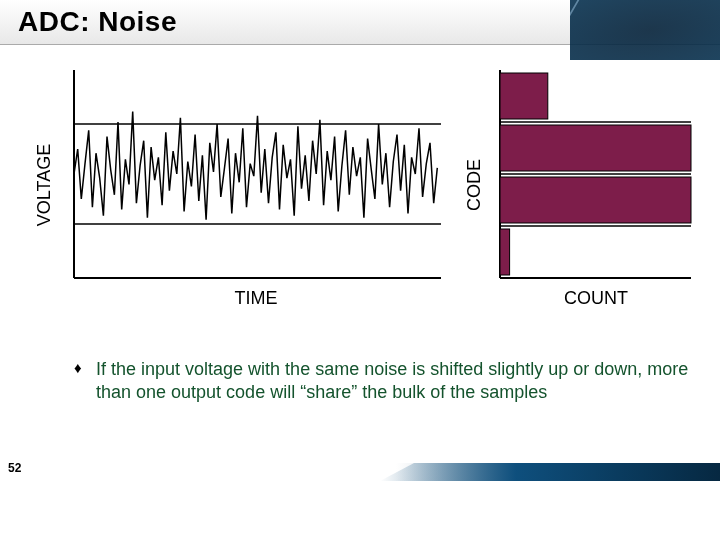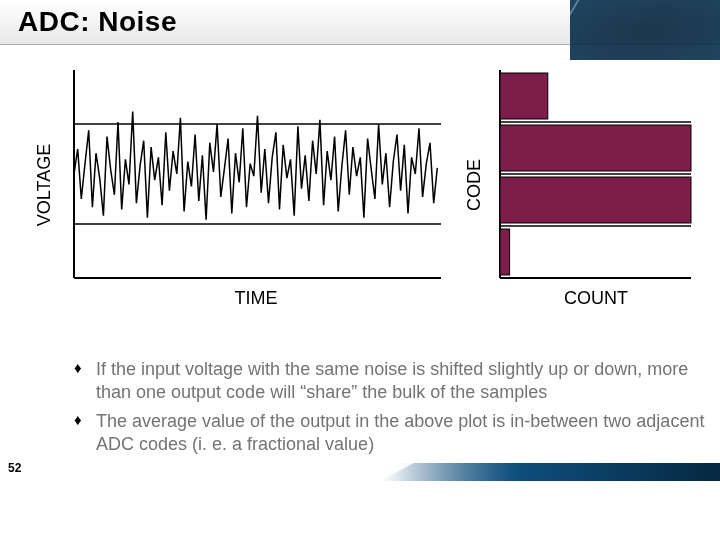--- a/index.html
+++ b/index.html
@@ -4,21 +4,21 @@
 <style>
   html,body{margin:0;padding:0;width:720px;height:540px;font-family:Arial,Helvetica,sans-serif;overflow:hidden;background:#fff}
   .slide{position:relative;width:720px;height:481px}
   .title-bar{position:absolute;left:0;top:0;width:720px;height:44px;background:linear-gradient(to bottom,#ffffff 0%,#e8e8e8 100%);border-bottom:1px solid #aaa}
   .title{position:absolute;left:18px;top:6px;font-size:28px;font-weight:900;color:#000;letter-spacing:0.5px}
   .corner{position:absolute;right:0;top:0;width:150px;height:60px;overflow:hidden}
   .corner .c1{position:absolute;right:-60px;top:-30px;width:260px;height:120px;background:radial-gradient(ellipse at center,#05223a 0%,#083a5c 100%);transform:skewX(-30deg);opacity:.9}
   .corner .c2{position:absolute;right:-20px;top:-10px;width:180px;height:90px;border:2px solid rgba(160,200,230,.5);transform:skewX(-30deg)}
   .plots{position:absolute;left:36px;top:60px;width:660px;height:250px}
   svg{display:block}
-  .bullets{position:absolute;left:34px;top:340px;width:640px;font-size:18px;color:#737373;line-height:1.28}
+  .bullets{position:absolute;left:34px;top:340px;width:640px;font-size:18px;color:#14532d;line-height:1.28}
   .bullets li{margin-bottom:6px;list-style:none;position:relative;padding-left:22px}
   .bullets li::before{content:"\2666";position:absolute;left:0;top:0;font-size:15px;color:#000}
   .page-num{position:absolute;left:8px;bottom:6px;font-size:12px;font-weight:700;color:#000000}
   .footer{position:absolute;left:0;bottom:0;width:720px;height:18px;background:linear-gradient(to right,#fff 0%,#fff 55%,#0a3a5d 100%)}
   .footer::after{content:"";position:absolute;right:0;bottom:0;width:340px;height:18px;background:linear-gradient(to right,rgba(255,255,255,0) 0%,#0e4f7d 40%,#062841 100%);clip-path:polygon(10% 0,100% 0,100% 100%,0 100%)}
 </style>
 </head>
 <body>
 
 <div class="slide">
@@ -64,19 +64,18 @@
           <line x1="34" y1="62" x2="225" y2="62" stroke="#000" stroke-width="1.5"></line>
           <line x1="34" y1="114" x2="225" y2="114" stroke="#000" stroke-width="1.5"></line>
           <line x1="34" y1="166" x2="225" y2="166" stroke="#000" stroke-width="1.5"></line>
         </g>
     </svg>
 
   </div>
 
   <ul class="bullets">
     <li>If the input voltage with the same noise is shifted slightly up or down, more than one output code will “share” the bulk of the samples</li>
-    <li>The average value of the output in the above plot is in-between two adjacent ADC codes (i. e. a fractional value)</li>
   </ul>
 
   <div class="footer"></div>
   <div class="page-num">52</div>
 
 </div>
 
 </body></html>

